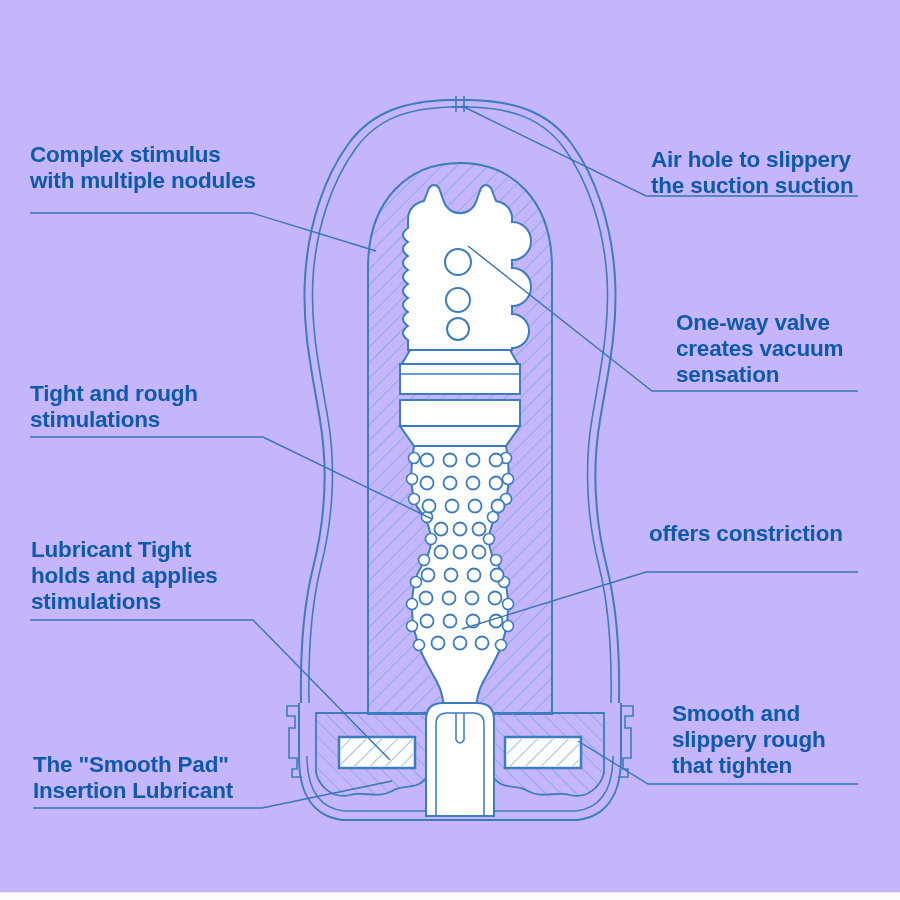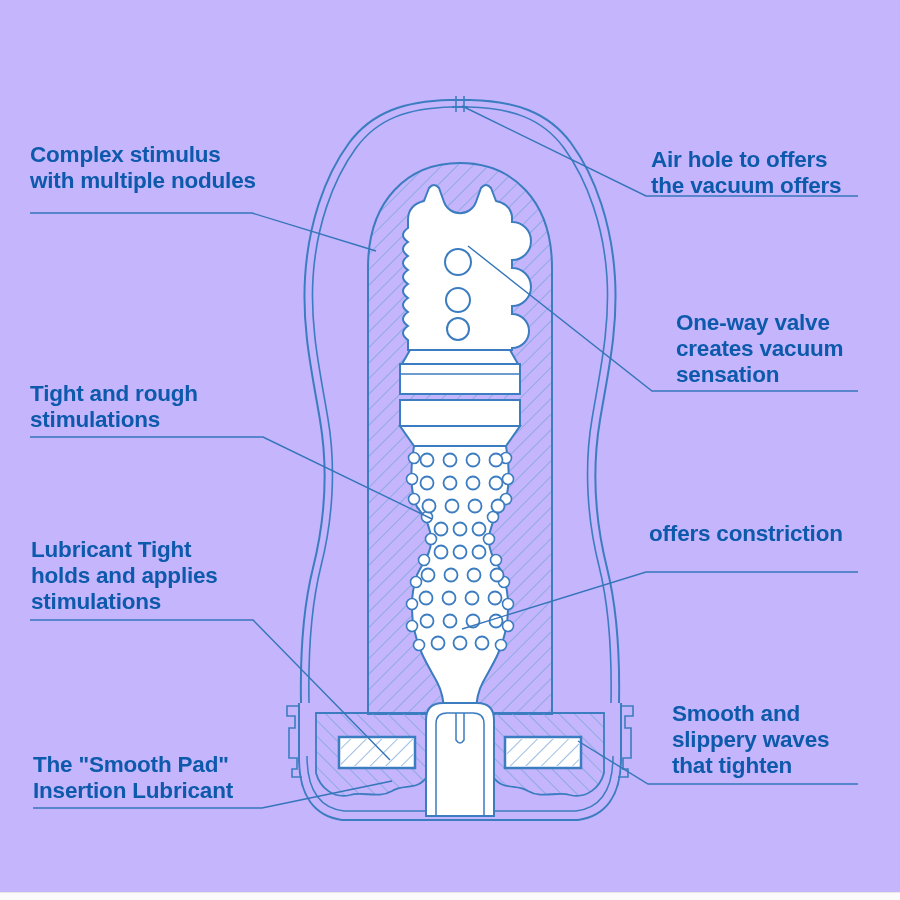--- a/index.html
+++ b/index.html
@@ -183,43 +183,43 @@
     <polyline points="578,741 648,784 858,784"></polyline>
     <polyline points="392,781 262,808 33,808"></polyline>
   </g>
 </svg>
 
   <div class="lbl" id="lbl-complex">
     <span>Complex stimulus</span>
     <span>with multiple nodules</span>
   </div>
   <div class="lbl" id="lbl-airhole">
-    <span>Air hole to offers</span>
-    <span>the vacuum offers</span>
+    <span>Air hole to slippery</span>
+    <span>the suction suction</span>
   </div>
   <div class="lbl" id="lbl-valve">
     <span>One-way valve</span>
     <span>creates vacuum</span>
     <span>sensation</span>
   </div>
   <div class="lbl" id="lbl-tight">
     <span>Tight and rough</span>
     <span>stimulations</span>
   </div>
   <div class="lbl" id="lbl-lube">
     <span>Lubricant Tight</span>
     <span>holds and applies</span>
     <span>stimulations</span>
   </div>
   <div class="lbl" id="lbl-waving">
     <span>offers constriction</span>
   </div>
   <div class="lbl" id="lbl-waves">
     <span>Smooth and</span>
-    <span>slippery waves</span>
+    <span>slippery rough</span>
     <span>that tighten</span>
   </div>
   <div class="lbl" id="lbl-pad">
     <span>The "Smooth Pad"</span>
     <span>Insertion Lubricant</span>
   </div>
 
   <div class="bottom-strip"></div>
 </div>
 

